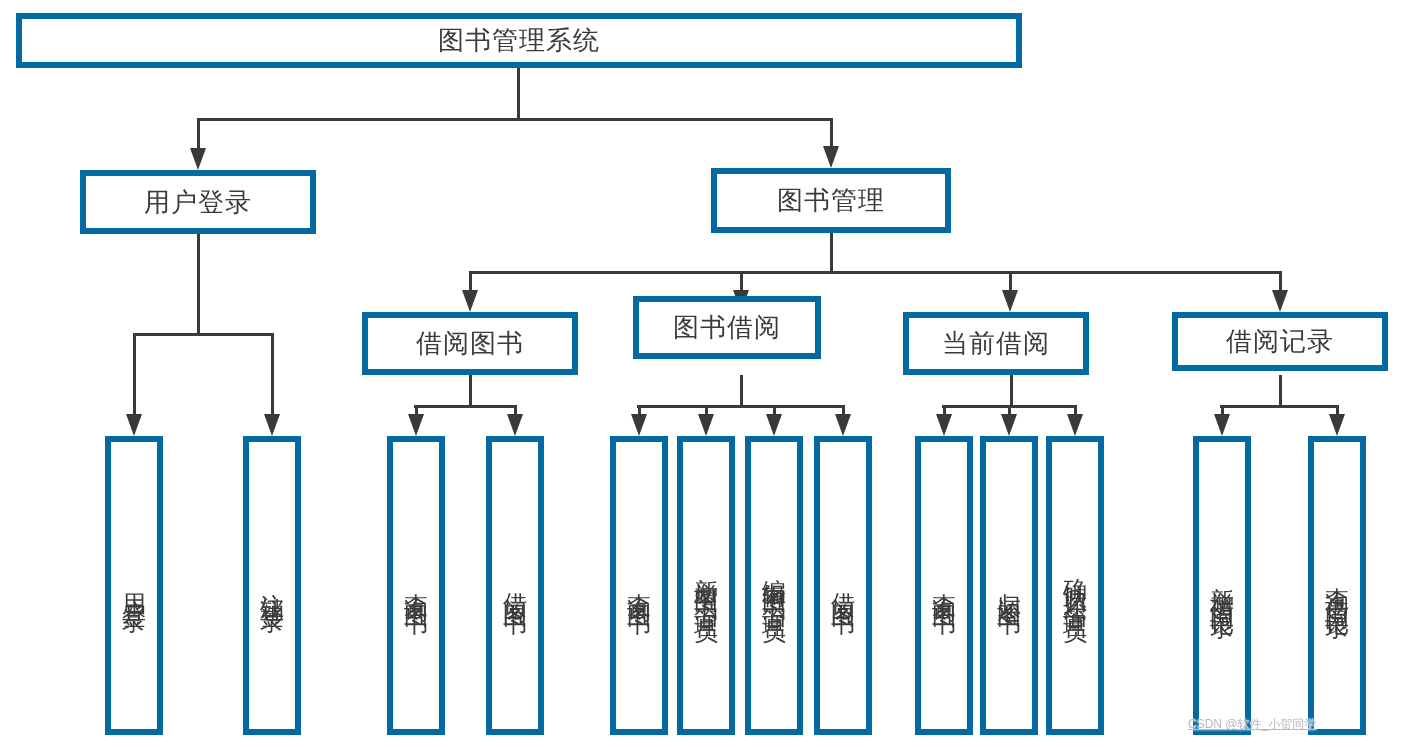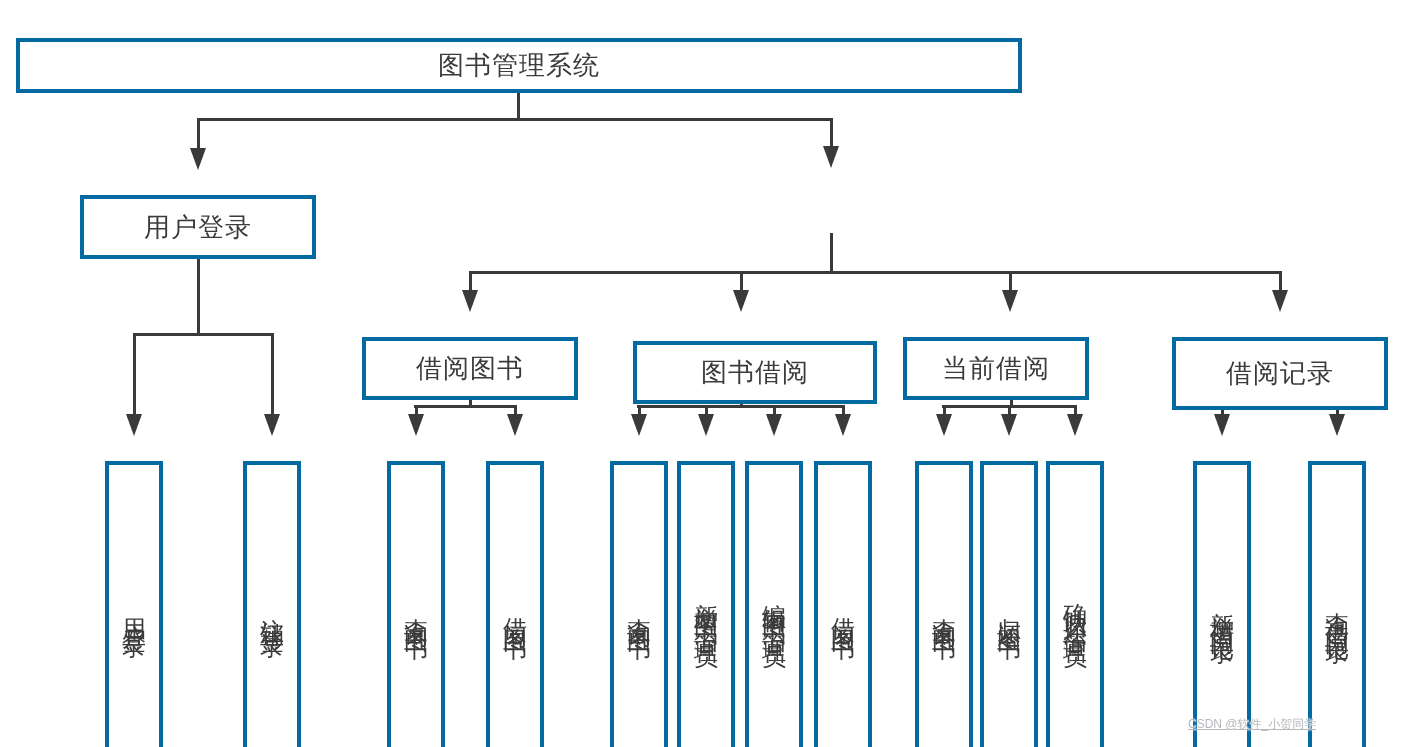--- a/index.html
+++ b/index.html
@@ -32,28 +32,27 @@
     width: 0;
     height: 0;
     border-left: 8px solid transparent;
     border-right: 8px solid transparent;
     border-top: 22px solid #3a3a3a;
   }
   
   .box {
     position: absolute;
     box-sizing: border-box;
-    border: 4px solid #0369a1;
+    border: 6px solid #0369a1;
     background: #ffffff;
     display: flex;
     align-items: center;
     justify-content: center;
     color: #3b3b3b;
     text-align: center;
-    margin-top: 25px;
   }
   .hbox {
     font-size: 26px;
     letter-spacing: 1px;
     white-space: nowrap;
   }
   .leaf {
     writing-mode: vertical-rl;
     text-orientation: mixed;
     font-size: 24px;
@@ -130,25 +129,26 @@
   <div class="v" style="left:1074px;top:405px;height:12px"></div>
   <div class="a" style="left:1067px;top:414px"></div>
   <div class="v" style="left:1221px;top:405px;height:12px"></div>
   <div class="a" style="left:1214px;top:414px"></div>
   <div class="v" style="left:1336px;top:405px;height:12px"></div>
   <div class="a" style="left:1329px;top:414px"></div>
 
   <div class="box hbox" style="left:16px;top:13px;width:1006px;height:55px">图书管理系统</div>
 
   <div class="box hbox" style="left:80px;top:170px;width:236px;height:64px">用户登录</div>
+  <div class="box hbox" style="left:711px;top:168px;width:240px;height:65px">图书管理</div>
 
   <div class="box hbox" style="left:362px;top:312px;width:216px;height:63px">借阅图书</div>
-  <div class="box hbox" style="left:633px;top:316px;width:244px;height:63px">图书借阅</div>
+  <div class="box hbox" style="left:633px;top:296px;width:188px;height:63px">图书借阅</div>
   <div class="box hbox" style="left:903px;top:312px;width:186px;height:63px">当前借阅</div>
-  <div class="box hbox" style="left:1172px;top:312px;width:216px;height:73px">借阅记录</div>
+  <div class="box hbox" style="left:1172px;top:312px;width:216px;height:59px">借阅记录</div>
 
   <div class="box leaf" style="left:105px;top:436px;width:58px;height:299px">用户登录</div>
   <div class="box leaf" style="left:243px;top:436px;width:58px;height:299px">注销登录</div>
 
   <div class="box leaf" style="left:387px;top:436px;width:58px;height:299px">查询图书</div>
   <div class="box leaf" style="left:486px;top:436px;width:58px;height:299px">借阅图书</div>
 
   <div class="box leaf" style="left:610px;top:436px;width:58px;height:299px">查询图书</div>
   <div class="box leaf" style="left:677px;top:436px;width:58px;height:299px">新增图书（管理员）</div>
   <div class="box leaf" style="left:745px;top:436px;width:58px;height:299px">编辑图书（管理员）</div>

